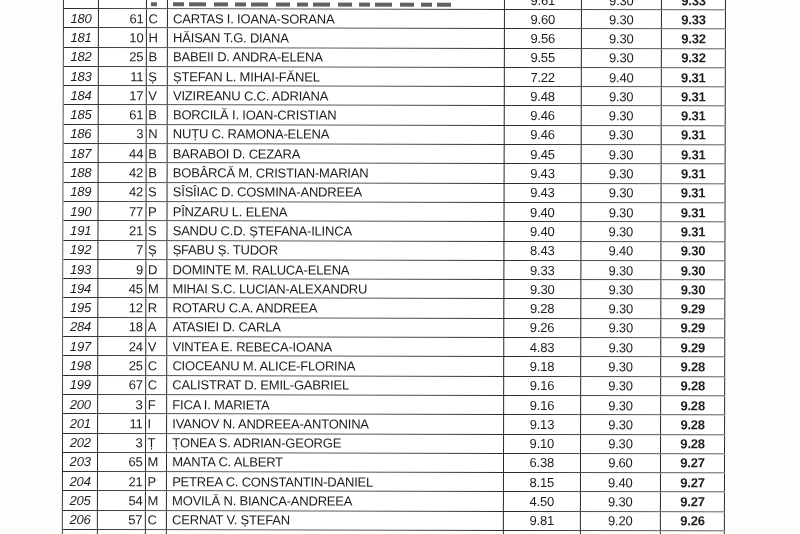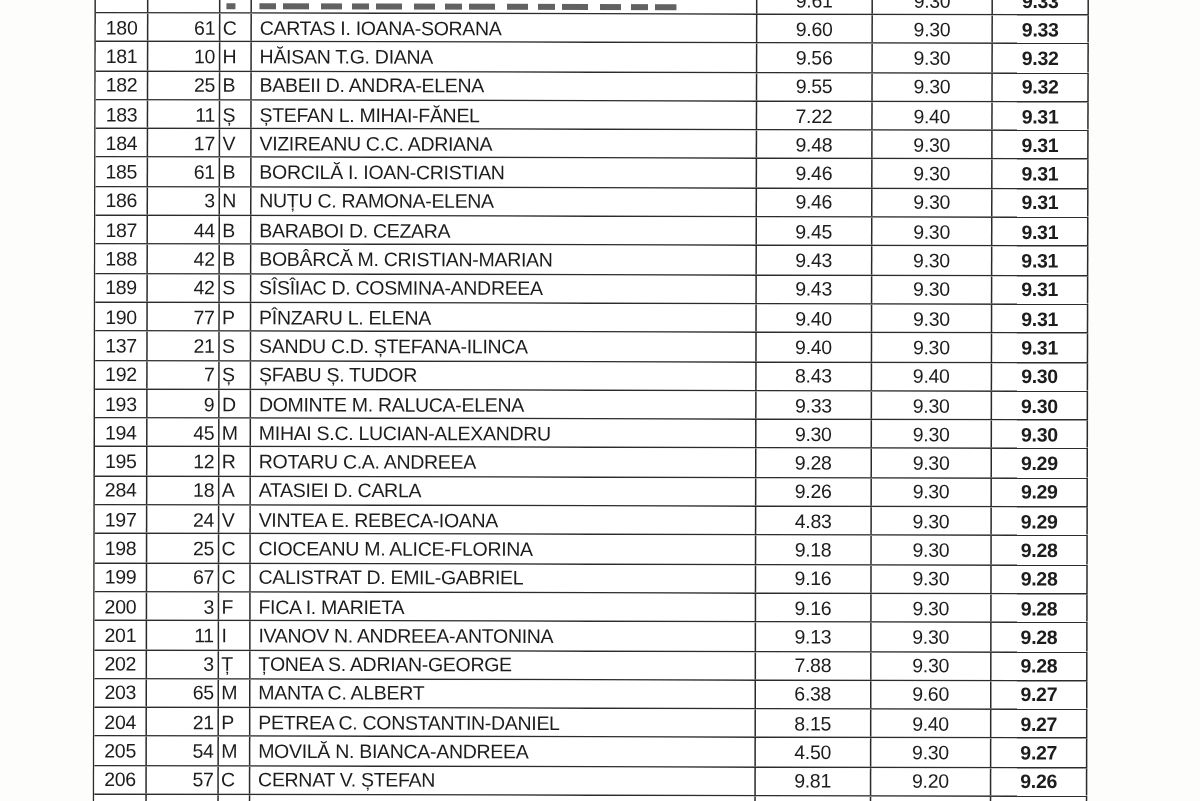--- a/index.html
+++ b/index.html
@@ -21,21 +21,21 @@
     background:#fff;
   }
   .row.partial-top { height:22px; }
   .row.bottom-sliver { height:19.3px; border-bottom:none; }
   .cell {
     box-sizing:border-box; border-right:1.6px solid #2a2a2a;
     display:flex; align-items:center; overflow:hidden;
     font-size:13px; letter-spacing:-0.2px; white-space:nowrap;
   }
   .partial-top .cell { align-items:flex-end; padding-bottom:1px; }
-  .c-rank   { width:36px;  justify-content:center; }
+  .c-rank   { width:36px;  justify-content:center;font-style:italic; }
   .c-num    { width:48px;  justify-content:flex-end; padding-right:2px; }
   .c-letter { width:22px;  justify-content:flex-start; padding-left:2px; }
   .c-name   { width:343px; justify-content:flex-start; padding-left:5px; }
   .c-s1     { width:78px;  justify-content:center; }
   .c-s2     { width:82px;  justify-content:center; }
   .c-final  { width:65px;  justify-content:center; font-weight:700; }
   .smudge {
     height:4px; width:278px; margin:0 0 1px 0; opacity:.8; align-self:flex-end;
     background:repeating-linear-gradient(90deg,
       #3a3a3a 0 11px, transparent 11px 16px,
@@ -168,21 +168,21 @@
     <div class="cell c-rank">190</div>
     <div class="cell c-num">77</div>
     <div class="cell c-letter">P</div>
     <div class="cell c-name">PÎNZARU L. ELENA</div>
     <div class="cell c-s1">9.40</div>
     <div class="cell c-s2">9.30</div>
     <div class="cell c-final">9.31</div>
   </div>
 
   <div class="row">
-    <div class="cell c-rank">137</div>
+    <div class="cell c-rank">191</div>
     <div class="cell c-num">21</div>
     <div class="cell c-letter">S</div>
     <div class="cell c-name">SANDU C.D. ȘTEFANA-ILINCA</div>
     <div class="cell c-s1">9.40</div>
     <div class="cell c-s2">9.30</div>
     <div class="cell c-final">9.31</div>
   </div>
 
   <div class="row">
     <div class="cell c-rank">192</div>
@@ -282,21 +282,21 @@
     <div class="cell c-s1">9.13</div>
     <div class="cell c-s2">9.30</div>
     <div class="cell c-final">9.28</div>
   </div>
 
   <div class="row">
     <div class="cell c-rank">202</div>
     <div class="cell c-num">3</div>
     <div class="cell c-letter">Ț</div>
     <div class="cell c-name">ȚONEA S. ADRIAN-GEORGE</div>
-    <div class="cell c-s1">7.88</div>
+    <div class="cell c-s1">9.10</div>
     <div class="cell c-s2">9.30</div>
     <div class="cell c-final">9.28</div>
   </div>
 
   <div class="row">
     <div class="cell c-rank">203</div>
     <div class="cell c-num">65</div>
     <div class="cell c-letter">M</div>
     <div class="cell c-name">MANTA C. ALBERT</div>
     <div class="cell c-s1">6.38</div>

